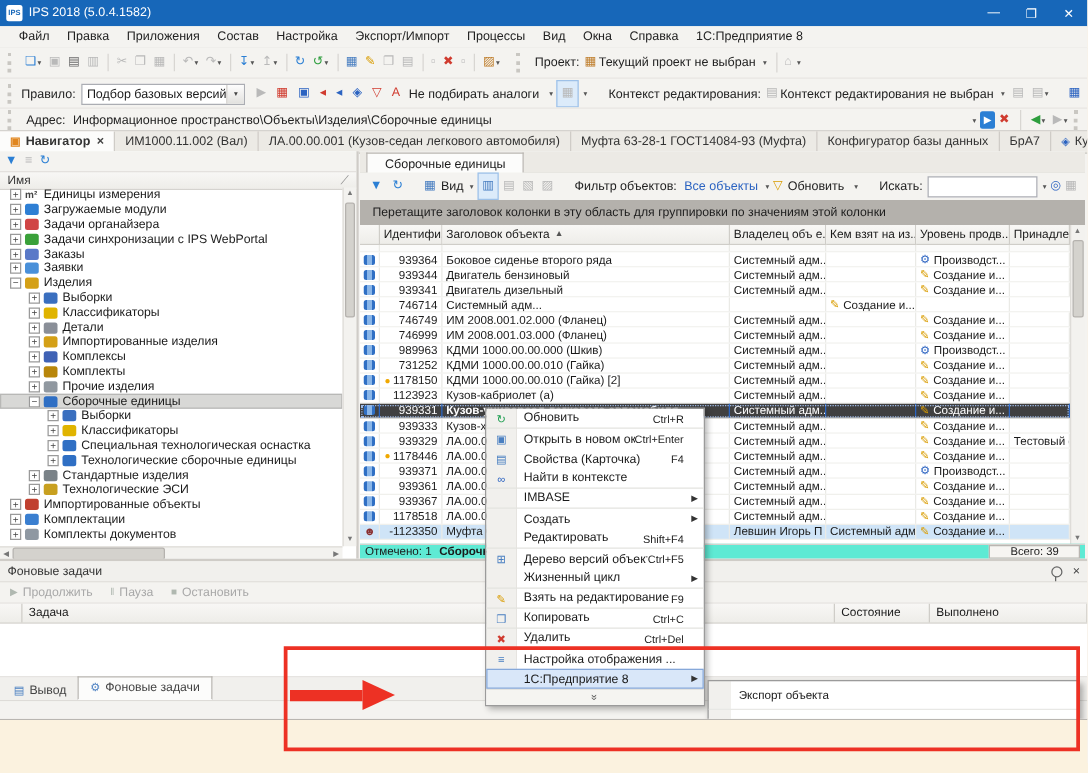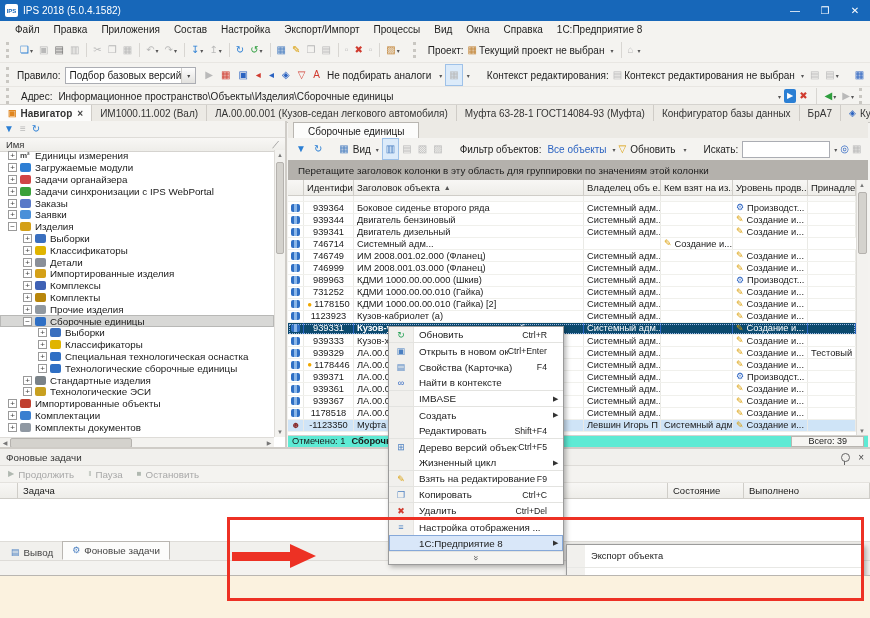--- a/index.html
+++ b/index.html
@@ -63,23 +63,23 @@
   .rtabstrip{position:absolute;left:0;top:0;right:0;height:17px;background:#eceae5;border-bottom:1px solid #c9c7c2}
   .rtab{position:absolute;left:5px;top:1px;height:16px;padding:0 14px;background:#fcfcfb;border:1px solid #b9b6b1;border-bottom:none;display:flex;align-items:center;font-size:10px}
   .rtoolbar{position:absolute;left:0;top:17px;right:0;height:22px;background:#f4f3f0;border-bottom:1px solid #dedcd8;display:flex;align-items:center;padding-left:4px}
   .groupband{position:absolute;left:0;top:39px;right:0;height:20px;background:#b4b1ac;color:#1c1c1c;display:flex;align-items:center;padding-left:10px;font-size:9.8px}
   .colheader{position:absolute;left:0;top:59px;right:12px;height:16px;display:grid;grid-template-columns:16px 50px 230px 77px 72px 75px 1fr}
   .hc{border-right:1px solid #cfcdc8;border-bottom:1px solid #cfcdc8;padding:0 3px;display:flex;align-items:center;font-size:9.5px;background:linear-gradient(#f8f7f5,#eeede9);white-space:nowrap;overflow:hidden}
   .sorticon{margin-left:4px;font-size:7px;color:#555}
   #rows{position:absolute;left:0;top:75px;right:12px;bottom:11px;overflow:hidden}
   .row{display:grid;grid-template-columns:16px 50px 230px 77px 72px 75px 1fr;height:12.1px;background:#fff;border-bottom:1px solid #f0f0ec;box-sizing:border-box}
   .cell{border-right:1px solid #eaeae6;padding:0 3px;font-size:9.3px;display:flex;align-items:center;white-space:nowrap;overflow:hidden}
-  .c-id{justify-content:center}
+  .c-id{justify-content:flex-end}
   .row.clip{height:6px;overflow:hidden;background:#fbfbfa}
-  .row.sel{background:#0c4a6e;color:#fff;outline:1px dotted #9db9e6;outline-offset:-2px}
+  .row.sel{background:#404040;color:#fff;outline:1px dotted #9db9e6;outline-offset:-2px}
   .row.sel .cell{border-color:#2a65c2}
   .row.sel .c-title{font-weight:bold}
   .row.light{background:#cfe4f7}
   .pico{width:11px;height:8px;border-radius:2px;background:linear-gradient(90deg,#2f6fc4 0%,#2f6fc4 30%,#8ab6e8 30%,#8ab6e8 70%,#2f6fc4 70%)}
   .prs{color:#8a2f2f;font-size:9px}
   .wdot{color:#f0a800;font-size:8px;margin-right:2px}
   .c-level .g{margin-right:3px;font-size:9px}
   #gridvs{right:0;top:59px;bottom:11px;width:12px}
   .gstatus{position:absolute;left:0;bottom:0;right:0;height:11px;background:#5eead4;border-top:1px solid #d5d3cf;display:flex;align-items:flex-start;padding:0 4px;font-size:9.3px}
   .gstatus b{margin-left:6px;white-space:nowrap;overflow:hidden}

